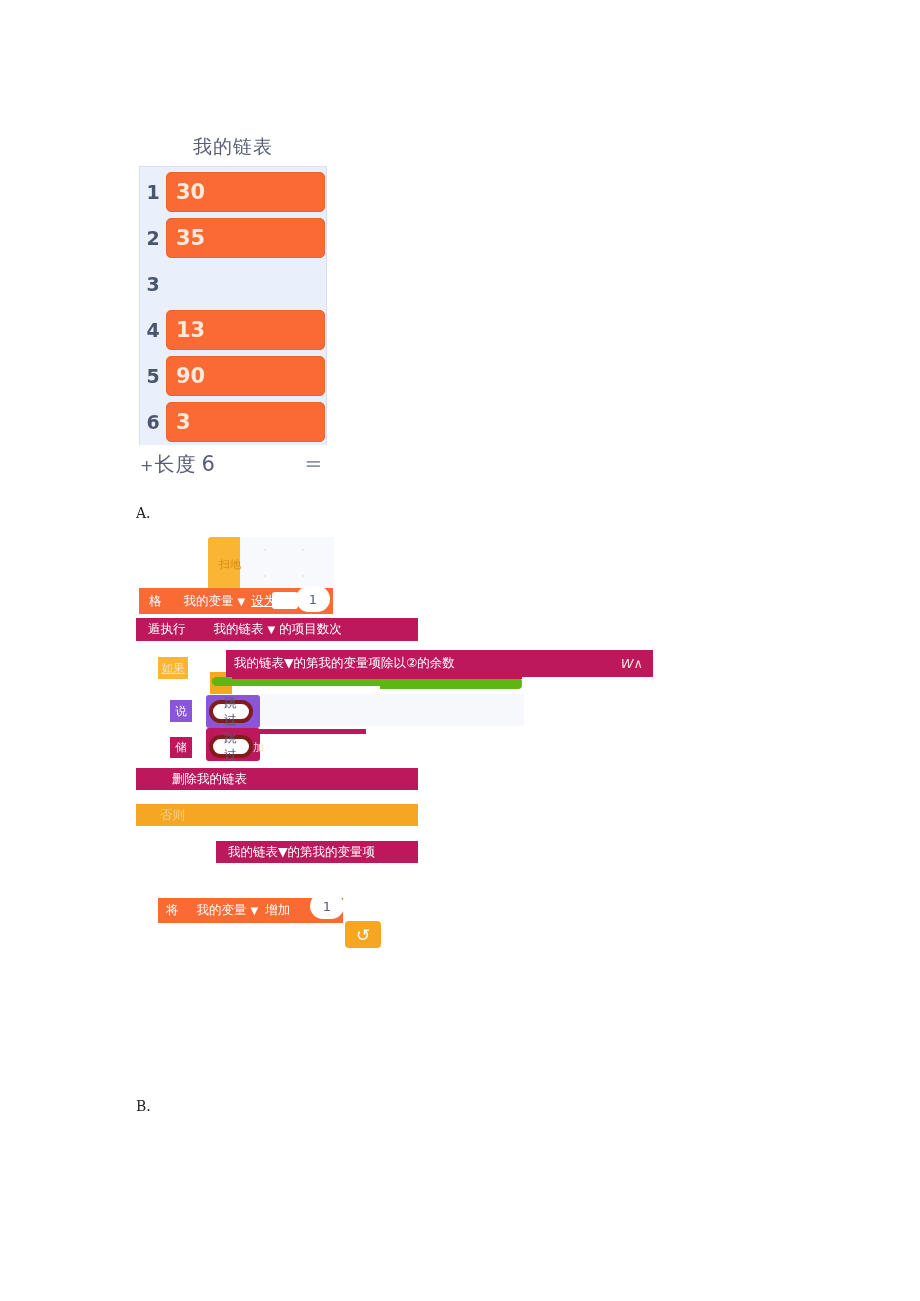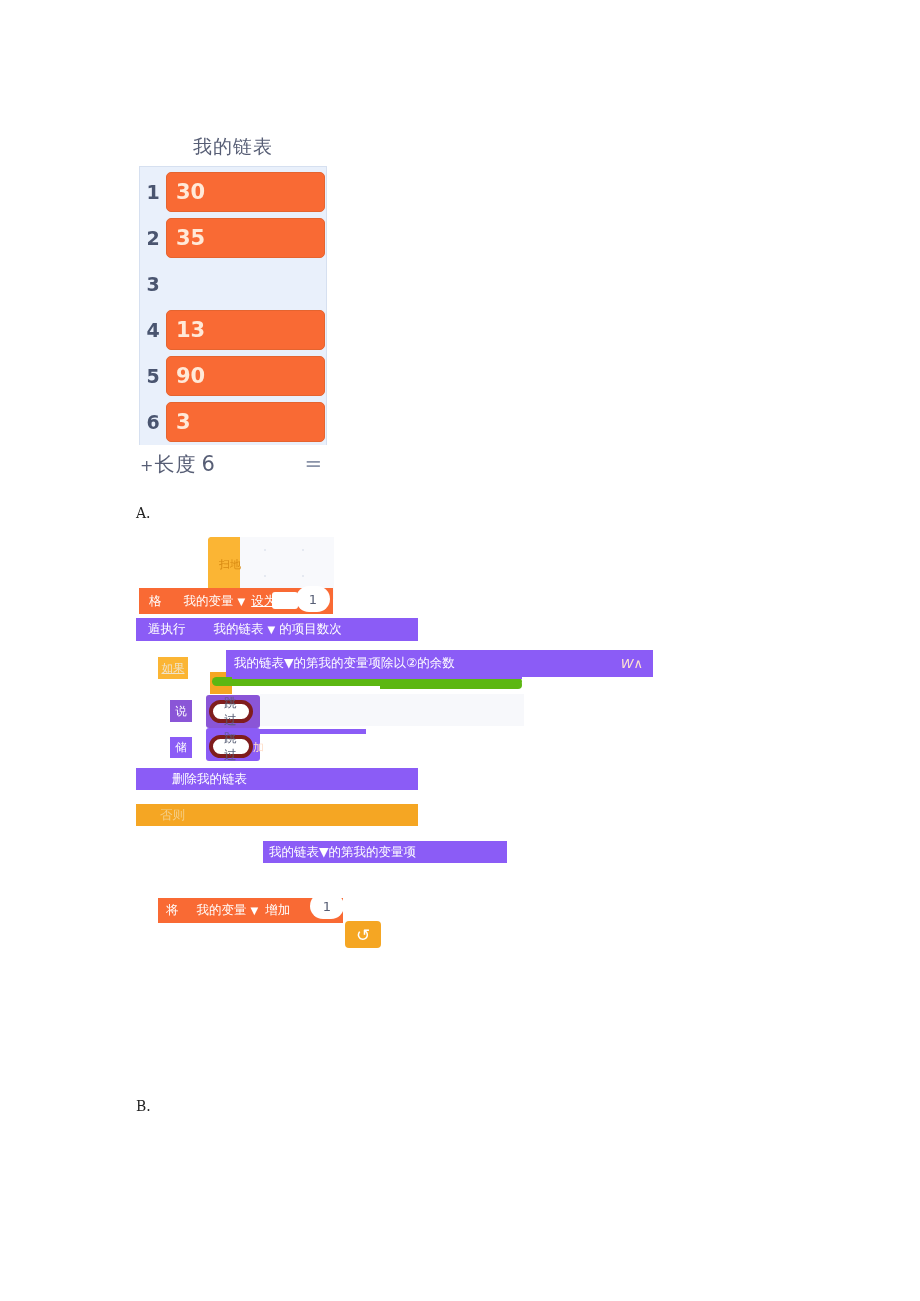--- a/index.html
+++ b/index.html
@@ -119,21 +119,21 @@
     position: absolute;
     box-sizing: border-box;
     color: #ffffff;
     font-size: 12.5px;
     display: flex;
     align-items: center;
     white-space: nowrap;
     font-family: "DejaVu Sans", "Liberation Sans", sans-serif;
   }
   .orange { background: #f96a34; }
-  .orange-d { background: #8b5cf6; }
+  .orange-d { background: #be185d; }
   .yellow { background: #f5a623; }
   .yellow-l { background: #fbb534; }
   .purple { background: #8a55d7; }
   .green { background: #5cb712; }
   .white-panel { background: #f7f8fb; }
 
   
   .canvas-panel {
     position: absolute;
     background: #f8f9fc;
@@ -291,21 +291,21 @@
   <div class="blk orange-d" style="left:170px; top:737px; width:22px; height:21px; justify-content:center; font-size:11.5px;">储</div>
   <div class="blk orange-d" style="left:206px; top:728px; width:54px; height:33px; border-radius:3px;"></div>
   <div class="oval" style="position:absolute; left:209px; top:735px; width:44px; height:23px;">跳过</div>
   <div class="blk" style="left:253px; top:738px; width:14px; height:18px; color:#ffdcc6; font-size:11px; overflow:hidden;">加</div>
   <div class="blk orange-d" style="left:230px; top:729px; width:136px; height:5px;"></div>
 
   <div class="blk orange-d" style="left:136px; top:768px; width:282px; height:22px; padding-left:36px;">删除我的链表</div>
 
   <div class="blk yellow" style="left:136px; top:804px; width:282px; height:22px; padding-left:24px; color:#f4cf8a;">否则</div>
 
-  <div class="blk orange-d" style="left:216px; top:841px; width:244px; height:22px; padding-left:6px;margin-left:47px;">我的链表▼的第我的变量项</div>
+  <div class="blk orange-d" style="left:216px; top:841px; width:202px; height:22px; padding-left:12px;">我的链表▼的第我的变量项</div>
 
   <div class="blk orange" style="left:158px; top:898px; width:185px; height:25px; padding-left:8px; gap:18px;">
     <span>将</span>
     <span style="display:flex; align-items:center; gap:2px;">
       <span>我的变量</span>
       <span class="dd">▼</span>
       <span style="padding-left:3px;">增加</span>
     </span>
   </div>
   <div class="oval-num" style="position:absolute; left:310px; top:893px;">1</div>

